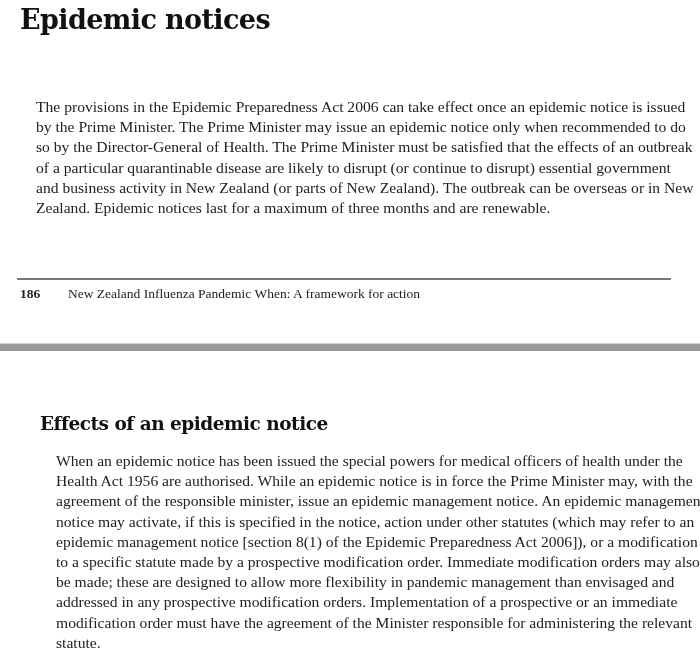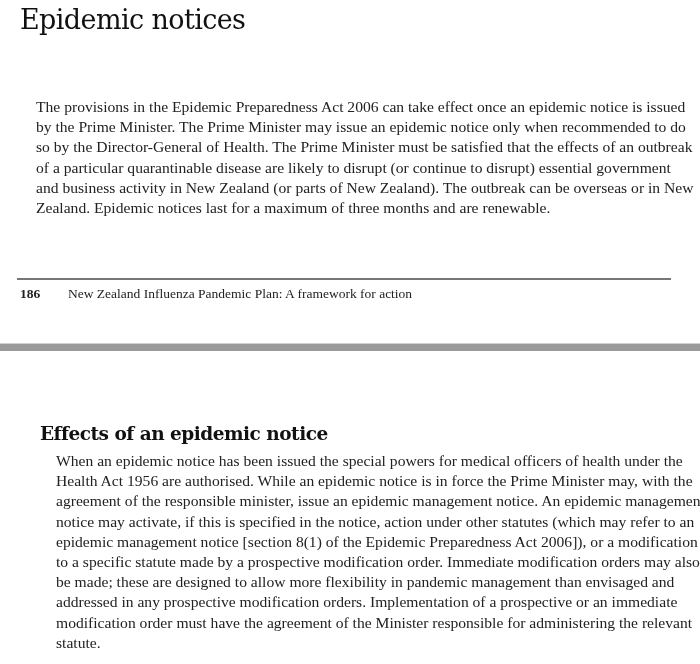--- a/index.html
+++ b/index.html
@@ -2,47 +2,47 @@
 <html><head>
 <meta charset="utf-8">
 <style>
   html, body { margin: 0; padding: 0; background: #ffffff; }
   body { width: 700px; height: 664px; position: relative; overflow: hidden;
          font-family: "DejaVu Serif", "Liberation Serif", serif; color: #1a1a1a; }
   .page { position: absolute; left: 0; width: 700px; background: #fff; }
   .page-top { top: 0; height: 343px; }
   .page-bottom { top: 351px; height: 313px; }
   .title { position: absolute; left: 20px; top: 4px; margin: 0;
-           font-family: "DejaVu Serif", serif; font-weight: normal; font-size: 27px;
+           font-family: "DejaVu Serif", serif; font-weight: bold; font-size: 27px;
            letter-spacing: -0.6px; color: #111; }
   .subtitle { position: absolute; left: 20px; top: 50px; margin: 0;
               font-family: "DejaVu Serif", serif; font-weight: bold; font-size: 18.5px;
               letter-spacing: -0.5px; color: #111; }
   .body-text { position: absolute; margin: 16px; font-family: "Liberation Serif", serif;
                font-size: 15.6px; line-height: 20.2px; color: #222; }
   .p1 { left: 20px; top: 81px; width: 660px; }
   .footer-rule { position: absolute; left: 17px; top: 278px; width: 654px; height: 2px; background: #777; }
   .footer { position: absolute; left: 20px; top: 286px; font-family: "Liberation Serif", serif; font-size: 13.5px; color: #222; }
   .footer .num { font-weight: bold; display: inline-block; width: 48px; }
   .separator { position: absolute; left: 0; top: 343px; width: 700px; height: 8px; background: #9a9a9a;
                border-top: 1px solid #d0d0d0; box-sizing: border-box; }
-  .h2b { position: absolute; left: 40px; top: 72px; margin: 0;
+  .h2b { position: absolute; left: 40px; top: 62px; margin: 0;
          font-family: "DejaVu Serif", serif; font-weight: bold; font-size: 18.5px;
          letter-spacing: -0.5px; color: #111; }
   .p2 { left: 40px; top: 84px; width: 655px; }
 </style>
 </head>
 <body>
 
 <div class="page page-top">
   <h1 class="title">Epidemic notices</h1>
   <p class="body-text p1">The provisions in the Epidemic Preparedness Act 2006 can take effect once an epidemic notice is issued by the Prime Minister. The Prime Minister may issue an epidemic notice only when recommended to do so by the Director-General of Health. The Prime Minister must be satisfied that the effects of an outbreak of a particular quarantinable disease are likely to disrupt (or continue to disrupt) essential government and business activity in New Zealand (or parts of New Zealand). The outbreak can be overseas or in New Zealand. Epidemic notices last for a maximum of three months and are renewable.</p>
   <div class="footer-rule"></div>
   <div class="footer">
-    <span class="num">186</span><span>New Zealand Influenza Pandemic Plan: A framework for action</span>
+    <span class="num">186</span><span>New Zealand Influenza Pandemic When: A framework for action</span>
   </div>
 </div>
 
 <div class="separator"></div>
 
 <div class="page page-bottom">
   <h2 class="h2b">Effects of an epidemic notice</h2>
   <p class="body-text p2">When an epidemic notice has been issued the special powers for medical officers of health under the Health Act 1956 are authorised. While an epidemic notice is in force the Prime Minister may, with the agreement of the responsible minister, issue an epidemic management notice. An epidemic management notice may activate, if this is specified in the notice, action under other statutes (which may refer to an epidemic management notice [section 8(1) of the Epidemic Preparedness Act 2006]), or a modification to a specific statute made by a prospective modification order. Immediate modification orders may also be made; these are designed to allow more flexibility in pandemic management than envisaged and addressed in any prospective modification orders. Implementation of a prospective or an immediate modification order must have the agreement of the Minister responsible for administering the relevant statute.</p>
 </div>
 

